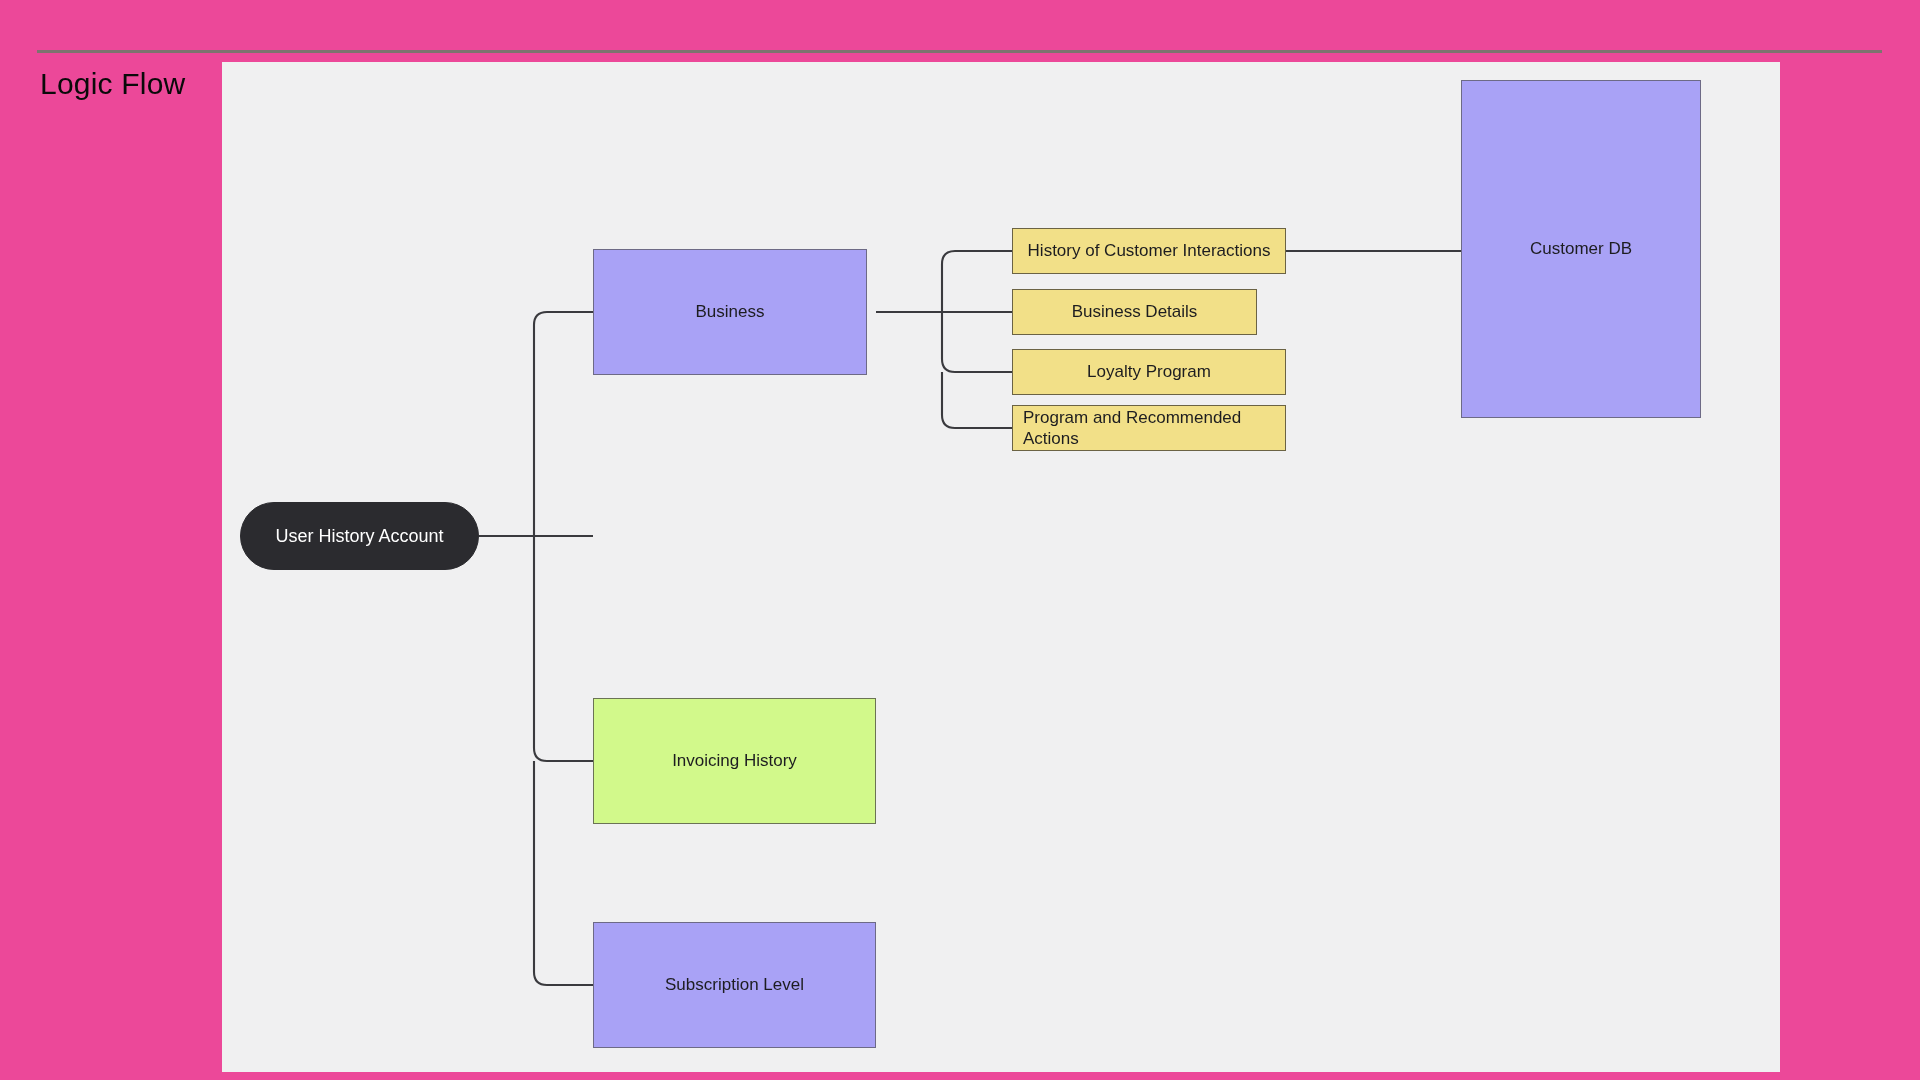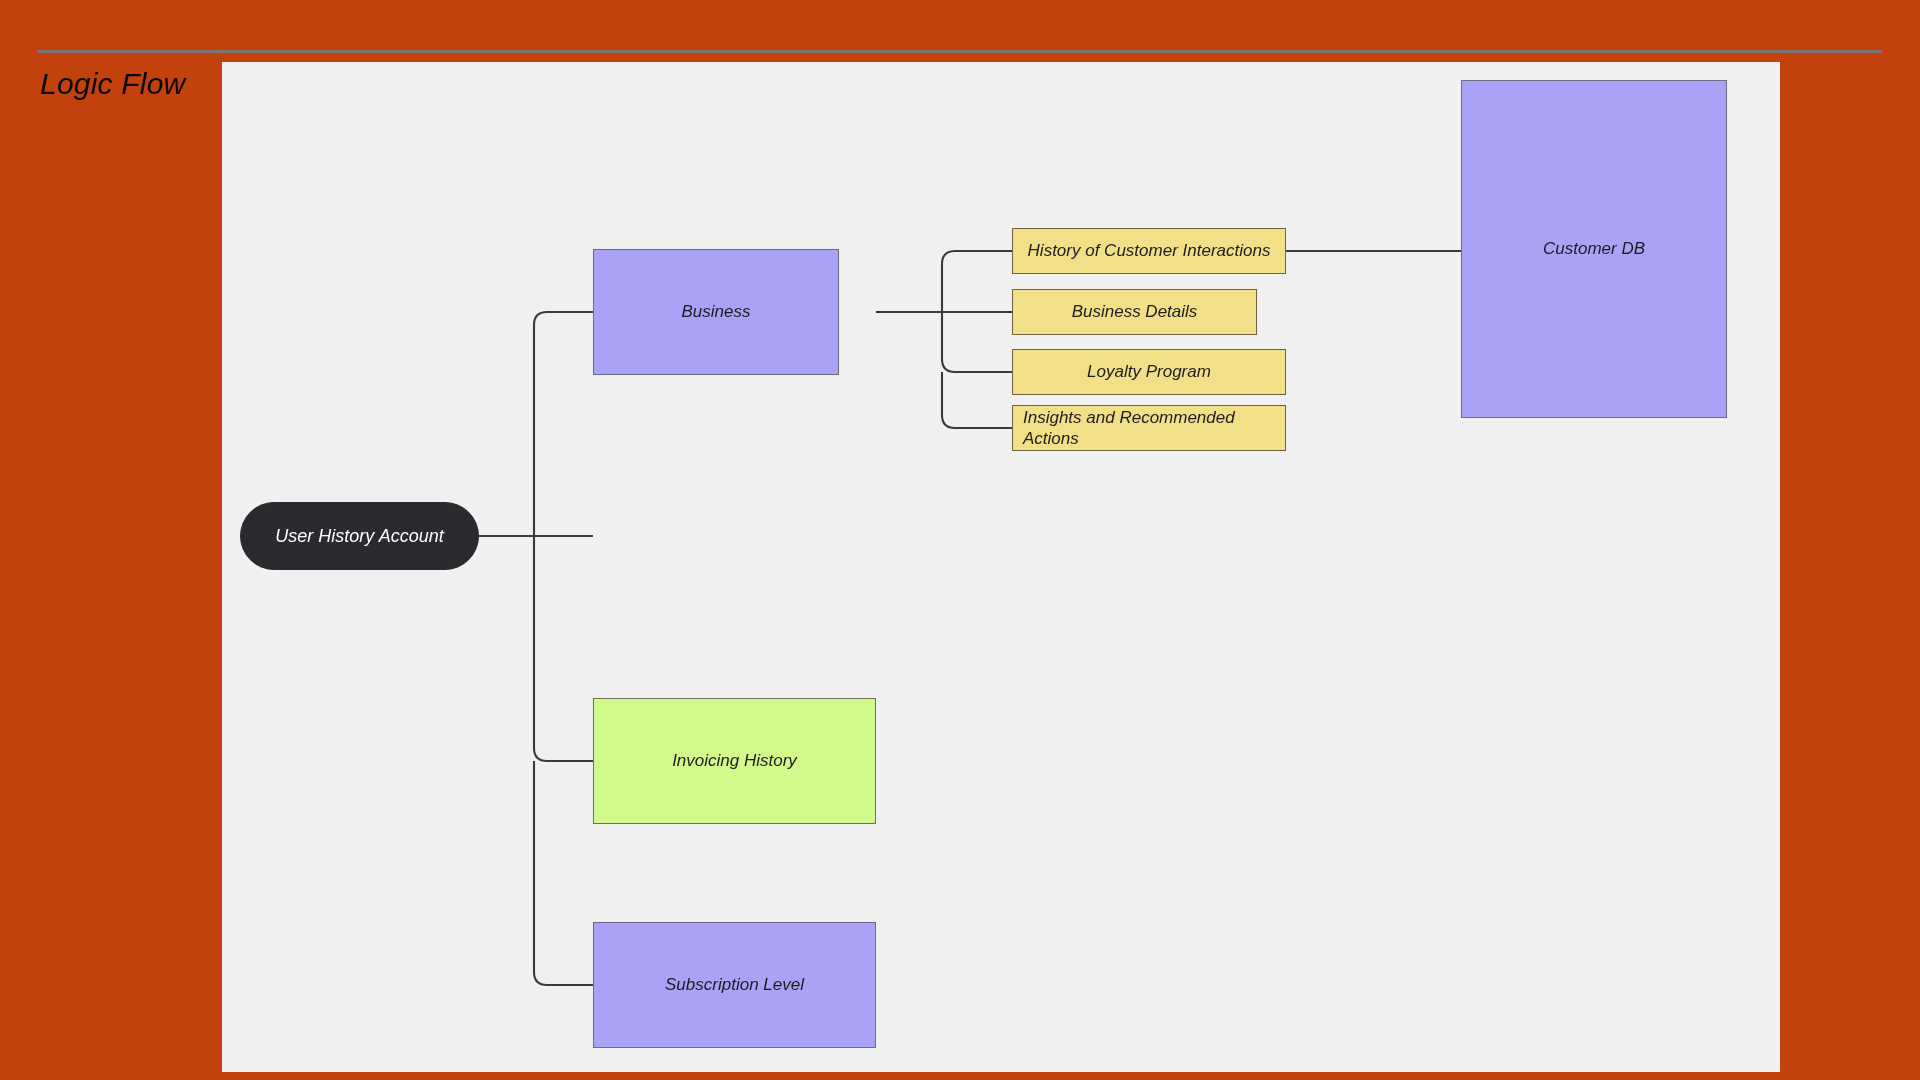--- a/index.html
+++ b/index.html
@@ -9,22 +9,21 @@
     height: 1080px;
     overflow: hidden;
     background: #fdf4ee;
     font-family: "Liberation Sans", sans-serif;
   }
 
   #app {
     position: relative;
     width: 1920px;
     height: 1080px;
-    background: #c2410c;
-    font-style: italic;
+    background: #ec4899;
   }
 
   
   .top-rule {
     position: absolute;
     left: 37px;
     top: 50px;
     width: 1845px;
     height: 3px;
     background: #7d736f;
@@ -127,21 +126,21 @@
       <path d="M 942 372 L 942 415 Q 942 428 955 428 L 1012 428"></path>
 
       <path d="M 1286 251 L 1461 251"></path>
     </g>
   </svg>
 
   <div class="node pill" style="left:240px; top:502px; width:239px; height:68px;">
     <span>User History Account</span>
   </div>
 
-  <div class="node rect purple" style="left:593px; top:249px; width:246px; height:126px;">
+  <div class="node rect purple" style="left:593px; top:249px; width:274px; height:126px;">
     <span>Business</span>
   </div>
 
 
   <div class="node rect green" style="left:593px; top:698px; width:283px; height:126px;">
     <span>Invoicing History</span>
   </div>
 
   <div class="node rect purple" style="left:593px; top:922px; width:283px; height:126px;">
     <span>Subscription Level</span>
@@ -153,20 +152,20 @@
 
   <div class="node rect yellow" style="left:1012px; top:289px; width:245px; height:46px;">
     <span>Business Details</span>
   </div>
 
   <div class="node rect yellow" style="left:1012px; top:349px; width:274px; height:46px;">
     <span>Loyalty Program</span>
   </div>
 
   <div class="node rect yellow" style="left:1012px; top:405px; width:274px; height:46px;">
-    <span>Insights and Recommended Actions</span>
+    <span>Program and Recommended Actions</span>
   </div>
 
-  <div class="node rect purple" style="left:1461px; top:80px; width:266px; height:338px;">
+  <div class="node rect purple" style="left:1461px; top:80px; width:240px; height:338px;">
     <span>Customer DB</span>
   </div>
 
 </div>
 
 </body></html>

